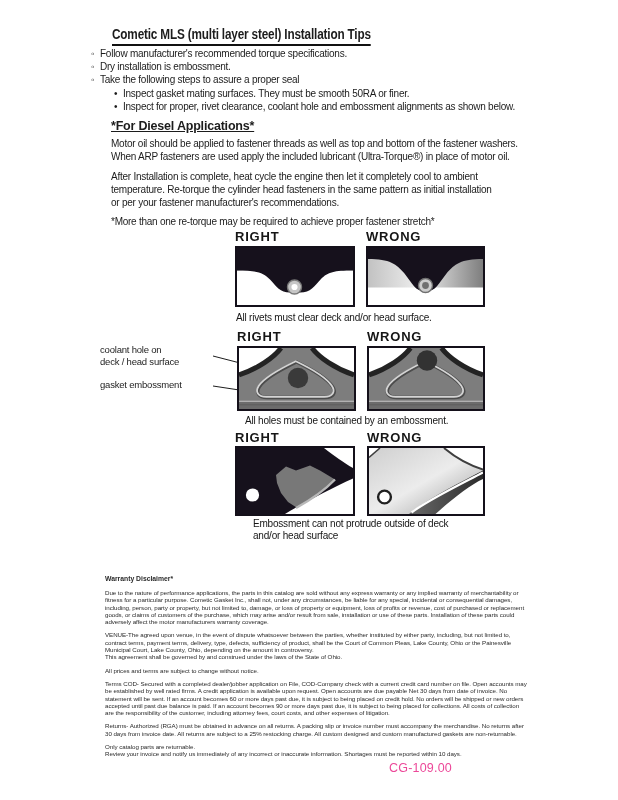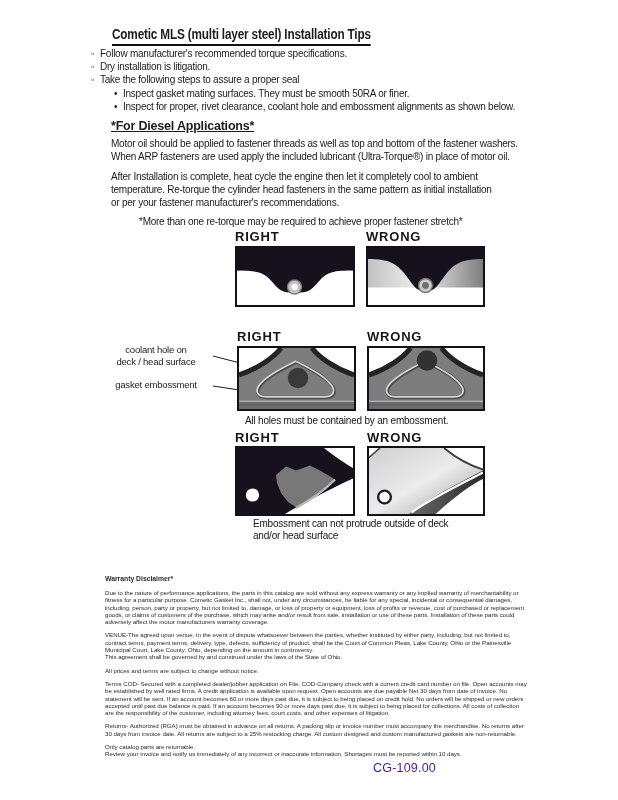--- a/index.html
+++ b/index.html
@@ -20,53 +20,53 @@
   }
   .bullets { left:91px; top:47px; font-size:10px; letter-spacing:-0.25px; line-height:13.2px; width:470px; }
   .b-row { display:flex; }
   .b-marker { width:9px; flex:0 0 9px; }
   .b-sub { margin-left:23px; }
 
   .diesel-h { left:111px; top:119px; font-size:12.5px; font-weight:bold; letter-spacing:-0.2px;text-decoration:underline; }
   .para { font-size:10px; letter-spacing:-0.25px; line-height:13.2px; white-space:pre-line; width:470px; }
   .diesel-p1 { left:111px; top:137px; }
   .diesel-p2 { left:111px; top:170px; }
-  .diesel-note { left:111px; top:216px; font-size:10px; letter-spacing:-0.25px;margin-left:28px; }
+  .diesel-note { left:111px; top:216px; font-size:10px; letter-spacing:-0.25px; }
 
   
   .dlabel { font-size:13px; font-weight:600; letter-spacing:0.8px; text-align:left; color:#161616; }
   .diag { position:absolute; border:2.5px solid #14101a; background:#fff; box-sizing:content-box; }
   .diag svg { display:block; width:100%; height:100%; }
   .caption { font-size:10px; letter-spacing:-0.2px; line-height:12px; white-space:pre-line; color:#161616; }
 
-  .ann { font-size:9.5px; letter-spacing:-0.2px; line-height:11.5px; text-align:center; white-space:pre-line; width:112px; }
+  .ann { font-size:9.5px; letter-spacing:-0.2px; line-height:11.5px; text-align:left; white-space:pre-line; width:112px; }
   .ann-lines { position:absolute; left:212px; top:350px; }
 
   
   .disclaimer { left:105px; top:575px; width:424px; color:#2a2a2a; }
   .disc-h { font-size:6.8px; font-weight:bold; margin:0 0 7px 0; }
   .disc-p { font-size:6.2px; line-height:7.3px; letter-spacing:-0.05px; margin:0 0 6px 0; white-space:pre-line; }
 
-  .pagenum { left:373px; top:761px; font-size:12.5px; letter-spacing:0.2px; color:#4c1d95; }
+  .pagenum { left:389px; top:761px; font-size:12.5px; letter-spacing:0.2px; color:#ec4899; }
 </style>
 </head>
 <body>
 
 <div class="page">
 
   <div class="abs title">Cometic MLS (multi layer steel) Installation Tips</div>
 
   <div class="abs bullets">
     <div class="b-row">
       <span class="b-marker">◦</span>
       <span>Follow manufacturer's recommended torque specifications.</span>
     </div>
     <div class="b-row">
       <span class="b-marker">◦</span>
-      <span>Dry installation is litigation.</span>
+      <span>Dry installation is embossment.</span>
     </div>
     <div class="b-row">
       <span class="b-marker">◦</span>
       <span>Take the following steps to assure a proper seal</span>
     </div>
     <div class="b-row b-sub">
       <span class="b-marker">•</span>
       <span>Inspect gasket mating surfaces.  They must be smooth 50RA or finer.</span>
     </div>
     <div class="b-row b-sub">
@@ -113,20 +113,21 @@
         </linearGradient>
       </defs>
       <rect width="115" height="57" fill="#ffffff"></rect>
       <rect x="0" y="11" width="115" height="28.5" fill="url(#g2)"></rect>
       <path d="M0,0 H115 V11 C93,11 86.5,16 78.5,25.5 C70.5,35.5 68,43.5 57.5,43.5 C47,43.5 44.5,35.5 36.5,25.5 C28.5,16 22,11 0,11 Z" fill="#16111c"></path>
       <circle cx="57.5" cy="37.5" r="7" fill="#cdcdcd" stroke="#6f6f6f" stroke-width="1.4"></circle>
       <circle cx="57.5" cy="37.5" r="3.4" fill="#707070"></circle>
     </svg>
   </div>
 
+  <div class="abs caption" style="left:236px;top:312px;">All rivets must clear deck and/or head surface.</div>
 
   <div class="abs dlabel" style="left:237px;top:329px;width:120px;">RIGHT</div>
   <div class="abs dlabel" style="left:367px;top:329px;width:119px;">WRONG</div>
 
   <div class="abs ann" style="left:100px;top:344px;">coolant hole on
 deck / head surface</div>
   <div class="abs ann" style="left:100px;top:379px;">gasket embossment</div>
   <svg class="ann-lines" width="92" height="48">
     <line x1="1" y1="6" x2="86" y2="28" stroke="#1d1d1d" stroke-width="1"></line>
     <line x1="1" y1="36" x2="47" y2="43" stroke="#1d1d1d" stroke-width="1"></line>

